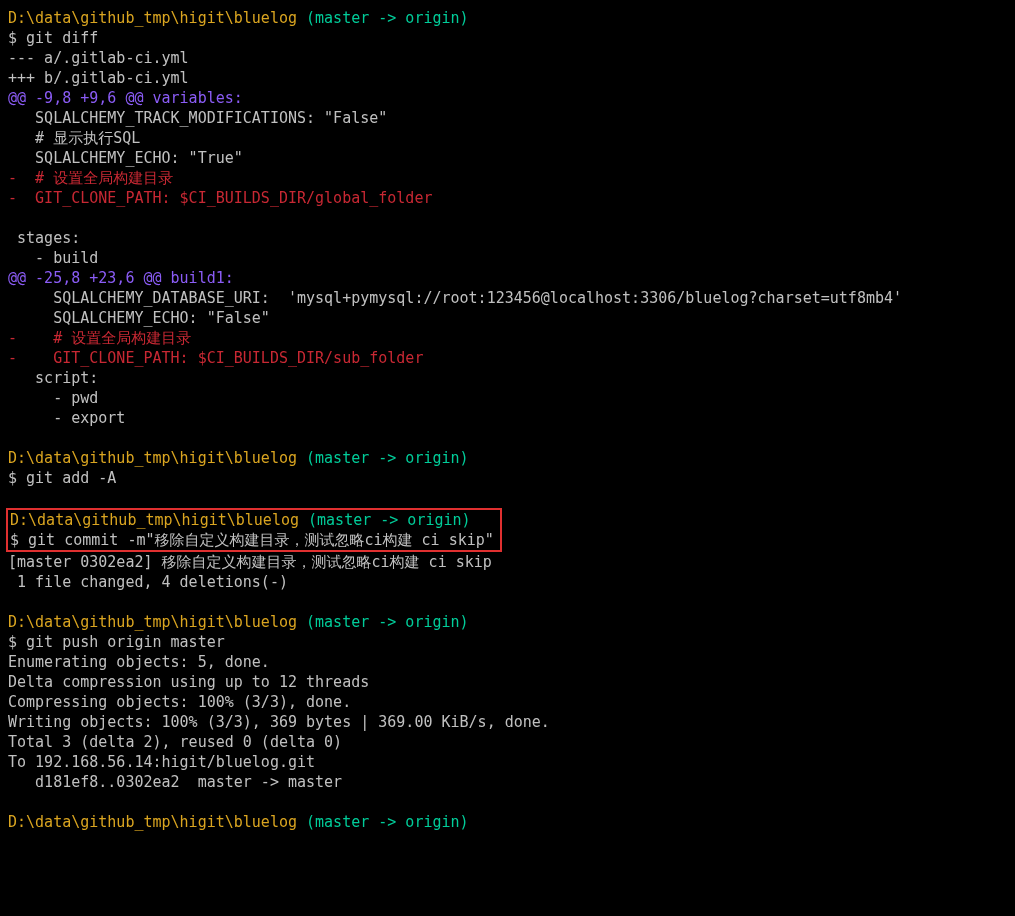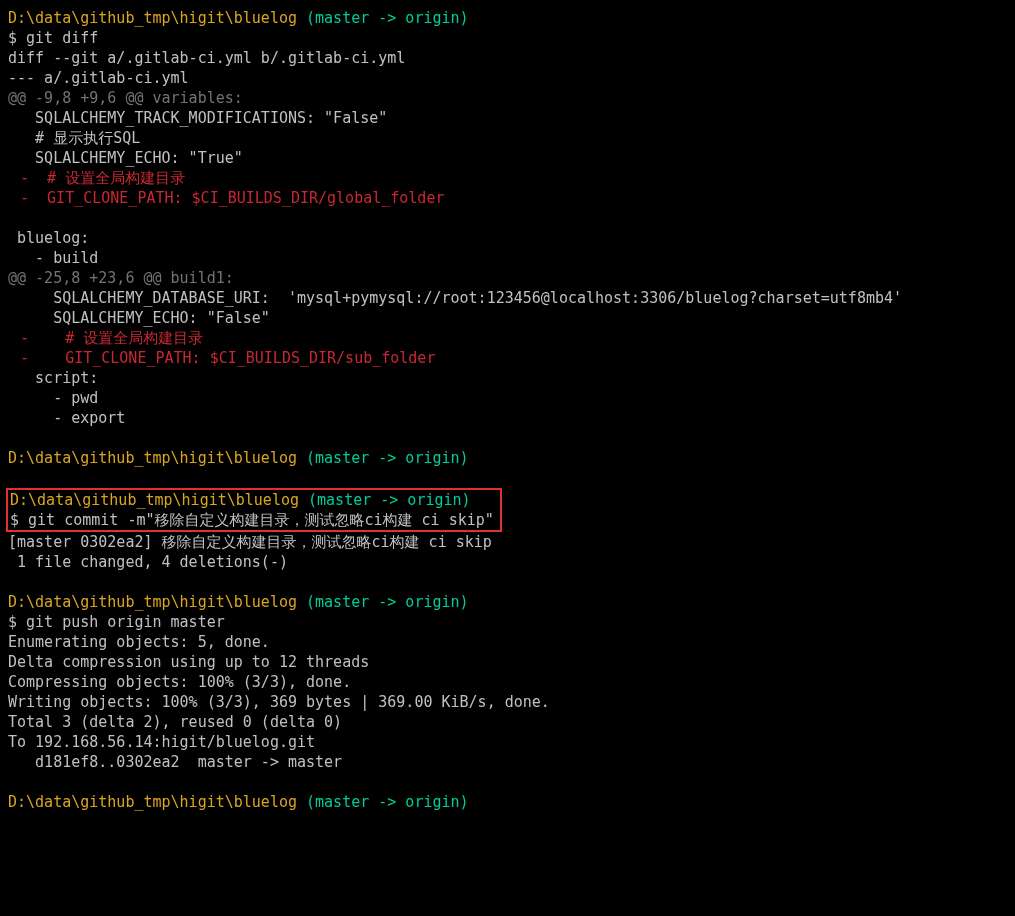--- a/index.html
+++ b/index.html
@@ -11,59 +11,60 @@
       width: 1015px;
       height: 916px;
       overflow: hidden;
       padding: 8px 8px 0 8px;
     }
     .line { white-space: pre; color: #c0c0c0; }
     .path { color: #daa520; }
     .branch { color: #00cc99; }
     .prompt { color: #c0c0c0; }
     .cmd { color: #c0c0c0; }
-    .hunk { color: #737373; }
-    .removed { color: #c82833; margin-left: 12px; }
+    .hunk { color: #8b5cf6; }
+    .removed { color: #c82833; }
     .plain { color: #c0c0c0; }
     .gap { height: 20px; }
     .boxed {
       border: 2px solid #e03030;
       display: inline-block;
       padding-right: 6px;
       margin-left: -2px;
       padding-left: 2px;
     }
   </style>
 </head>
 <body>
 
 <div>
 <div class="line"><span class="path">D:\data\github_tmp\higit\bluelog</span><span class="branch"> (master -&gt; origin)</span></div>
 <div class="line"><span class="prompt">$ </span><span class="cmd">git diff</span></div>
-<div class="line plain">diff --git a/.gitlab-ci.yml b/.gitlab-ci.yml</div>
 <div class="line plain">--- a/.gitlab-ci.yml</div>
+<div class="line plain">+++ b/.gitlab-ci.yml</div>
 <div class="line hunk">@@ -9,8 +9,6 @@ variables:</div>
 <div class="line plain">   SQLALCHEMY_TRACK_MODIFICATIONS: "False"</div>
 <div class="line plain">   # 显示执行SQL</div>
 <div class="line plain">   SQLALCHEMY_ECHO: "True"</div>
 <div class="line removed">-  # 设置全局构建目录</div>
 <div class="line removed">-  GIT_CLONE_PATH: $CI_BUILDS_DIR/global_folder</div>
 <div class="gap"></div>
-<div class="line plain"> bluelog:</div>
+<div class="line plain"> stages:</div>
 <div class="line plain">   - build</div>
 <div class="line hunk">@@ -25,8 +23,6 @@ build1:</div>
 <div class="line plain">     SQLALCHEMY_DATABASE_URI:  'mysql+pymysql://root:123456@localhost:3306/bluelog?charset=utf8mb4'</div>
 <div class="line plain">     SQLALCHEMY_ECHO: "False"</div>
 <div class="line removed">-    # 设置全局构建目录</div>
 <div class="line removed">-    GIT_CLONE_PATH: $CI_BUILDS_DIR/sub_folder</div>
 <div class="line plain">   script:</div>
 <div class="line plain">     - pwd</div>
 <div class="line plain">     - export</div>
 <div class="gap"></div>
 <div class="line"><span class="path">D:\data\github_tmp\higit\bluelog</span><span class="branch"> (master -&gt; origin)</span></div>
+<div class="line"><span class="prompt">$ </span><span class="cmd">git add -A</span></div>
 <div class="gap"></div>
 <div class="boxed">
 <div class="line"><span class="path">D:\data\github_tmp\higit\bluelog</span><span class="branch"> (master -&gt; origin)</span></div>
 <div class="line"><span class="prompt">$ </span><span class="cmd">git commit -m"移除自定义构建目录，测试忽略ci构建 ci skip"</span></div>
 </div>
 <div class="line plain">[master 0302ea2] 移除自定义构建目录，测试忽略ci构建 ci skip</div>
 <div class="line plain"> 1 file changed, 4 deletions(-)</div>
 <div class="gap"></div>
 <div class="line"><span class="path">D:\data\github_tmp\higit\bluelog</span><span class="branch"> (master -&gt; origin)</span></div>
 <div class="line"><span class="prompt">$ </span><span class="cmd">git push origin master</span></div>

